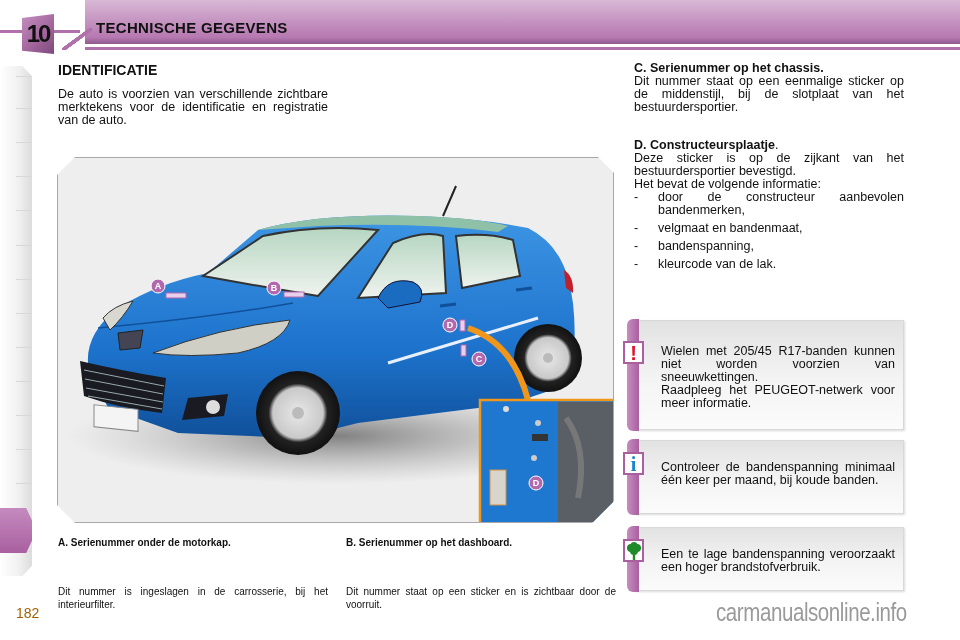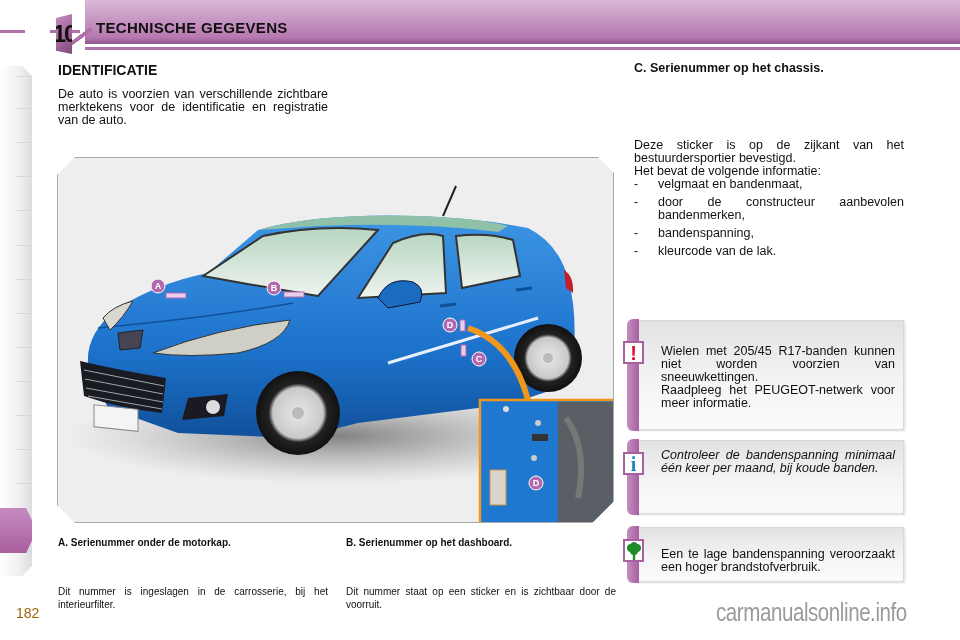--- a/index.html
+++ b/index.html
@@ -16,27 +16,26 @@
   .header-left-white {
     position: absolute; left: 0; top: 0; width: 85px; height: 50px; background: #fff;
   }
   .header-left-line { position: absolute; left: 0; top: 30px; width: 25px; height: 3px; background: #b070aa; }
   .header-left-line2 { position: absolute; left: 50px; top: 30px; width: 30px; height: 3px; background: #b070aa; }
   .header-diag {
     position: absolute; left: 62px; top: 28px; width: 30px; height: 22px;
     background: linear-gradient(to bottom right, transparent 45%, #b070aa 46%, #b070aa 56%, transparent 57%);
   }
   .chapter-badge {
-    position: absolute; left: 22px; top: 14px; width: 16px; height: 40px;
+    position: absolute; left: 22px; top: 14px; width: 32px; height: 40px;
     background: linear-gradient(135deg, #c590c0 0%, #a0639b 60%, #7d4a79 100%);
     clip-path: polygon(0 10%, 100% 0, 100% 100%, 0 92%);
     display: flex; align-items: center; justify-content: center;
     font-weight: bold; font-size: 24px; color: #111; letter-spacing: -2px;
     font-family: "Liberation Sans", sans-serif;
-    margin-left: 34px;
   }
   .header-title {
     position: absolute; left: 96px; top: 19px; font-size: 15px; font-weight: bold; color: #111;
     letter-spacing: 0.3px;
     text-align: center;
   }
 
   
   .side-tabs {
     position: absolute; left: 0; top: 66px; width: 32px; height: 510px;
@@ -101,22 +100,22 @@
     background: #fff; border: 2px solid #a9609f;
     display: flex; align-items: center; justify-content: center;
     font-weight: bold; font-size: 20px; line-height: 1;
   }
   .note-text { position: absolute; left: 26px; right: 8px; font-size: 12.5px; line-height: 13px; text-align: justify; }
   .note-warn { top: 320px; height: 110px; }
   .note-warn .note-icon { top: 20px; color: #e0102a; }
   .note-warn .note-text { top: 24px; }
   .note-info { top: 440px; height: 74px; }
   .note-info .note-icon { top: 11px; color: #1a86c8; font-family: "Liberation Serif", serif; }
-  .note-info .note-text { top: 8px; font-style: italic; }
-  .note-eco { top: 527px; height: 55px; }
+  .note-info .note-text { top: 20px; }
+  .note-eco { top: 527px; height: 64px; }
   .note-eco .note-icon { top: 11px; }
   .note-eco .note-text { top: 20px; }
 
   .page-number { position: absolute; left: 16px; top: 605px; font-size: 14px; color: #a16207; }
   .watermark { position: absolute; left: 716px; top: 598px; font-size: 25px; color: #9a9a9a; font-family: "Liberation Sans Narrow", "Liberation Sans", sans-serif; letter-spacing: -0.5px; transform: scaleX(0.82); transform-origin: left; }
 </style>
 </head>
 <body>
 
 <div class="header-band"></div>
@@ -255,28 +254,30 @@
   <span class="cap-title">A. Serienummer onder de motorkap.</span>
   <span class="cap-body">Dit nummer is ingeslagen in de carrosserie, bij het interieurfilter.</span>
 </div>
 <div class="caption cap-b">
   <span class="cap-title">B. Serienummer op het dashboard.</span>
   <span class="cap-body">Dit nummer staat op een sticker en is zichtbaar door de voorruit.</span>
 </div>
 
 <div class="right-col right-c">
   <div class="bold">C. Serienummer op het chassis.</div>
+  <div class="justify">Dit nummer staat op een eenmalige sticker op de middenstijl, bij de slotplaat van het bestuurdersportier.</div>
 </div>
 
 <div class="right-col right-d">
+  <div><span class="bold">D. Constructeursplaatje</span><span>.</span></div>
   <div class="justify">Deze sticker is op de zijkant van het bestuurdersportier bevestigd.</div>
   <div>Het bevat de volgende informatie:</div>
   <ul class="dash-list">
+    <li>door de constructeur aanbevolen bandenmerken,</li>
     <li>velgmaat en bandenmaat,</li>
-    <li>door de constructeur aanbevolen bandenmerken,</li>
     <li>bandenspanning,</li>
     <li>kleurcode van de lak.</li>
   </ul>
 </div>
 
 <div class="note note-warn">
   <div class="note-bar"></div>
   <div class="note-icon">!</div>
   <div class="note-text">
     <div>Wielen met 205/45 R17-banden kunnen niet worden voorzien van sneeuwkettingen.</div>

